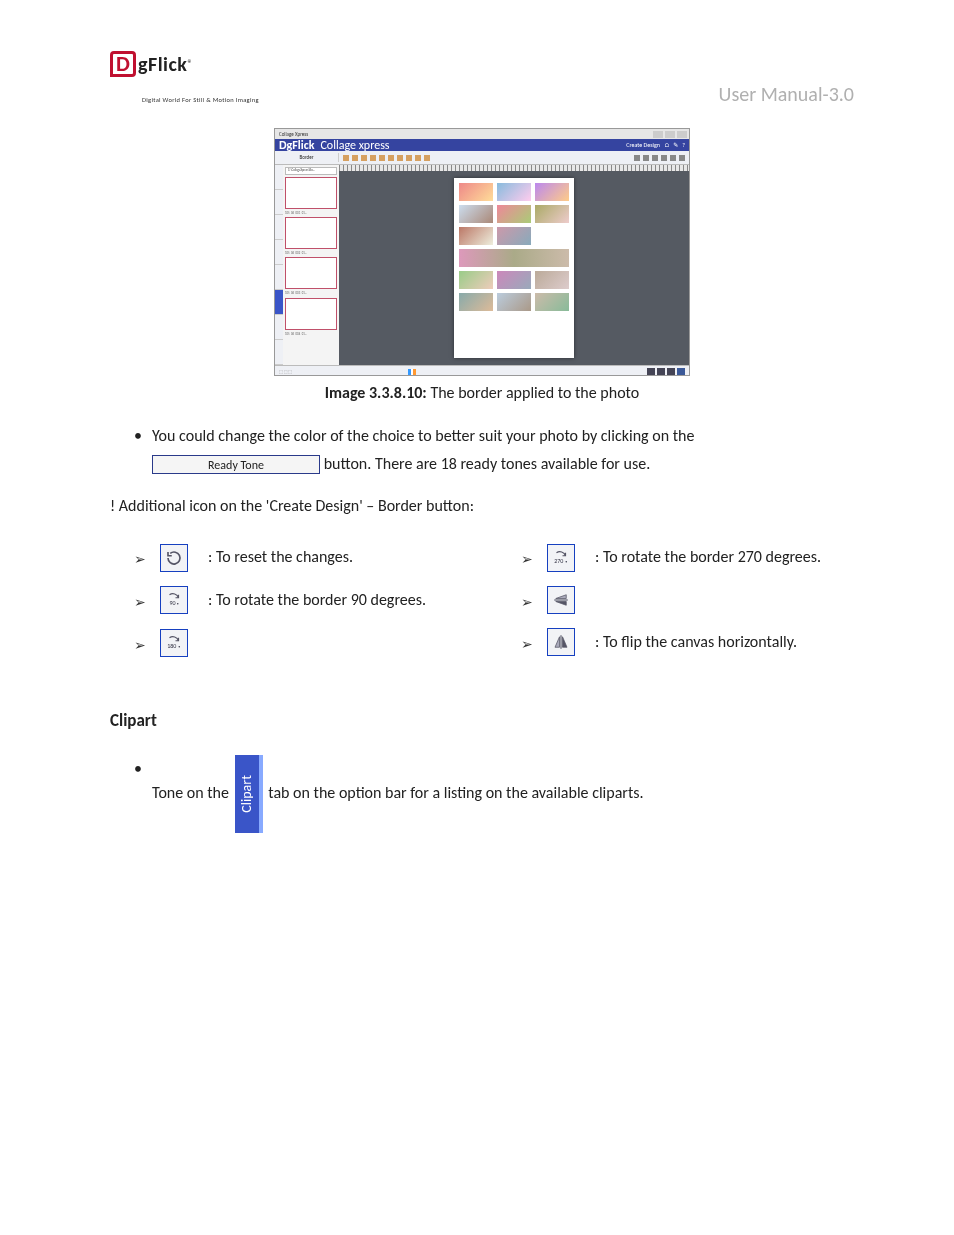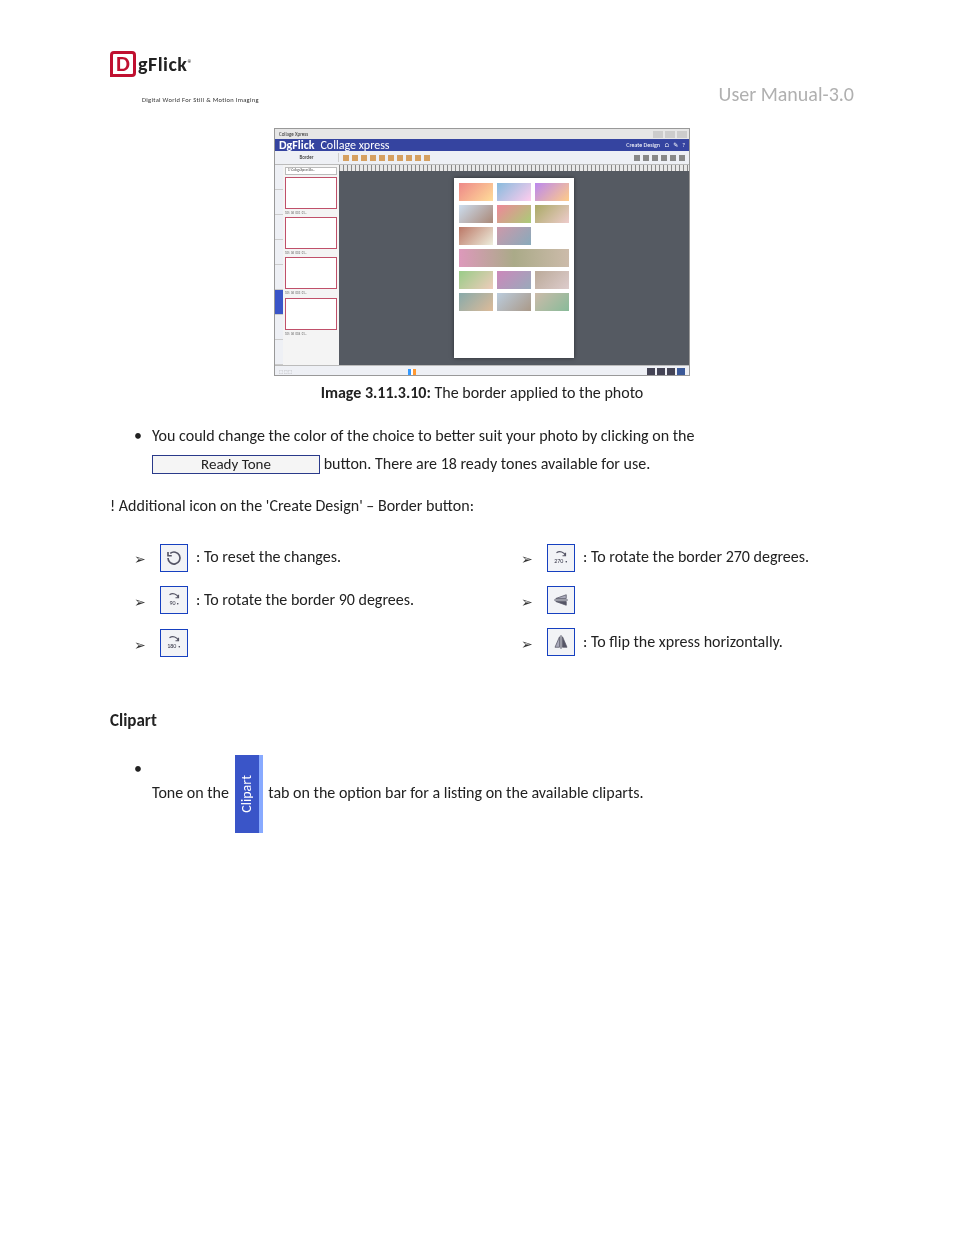--- a/index.html
+++ b/index.html
@@ -75,27 +75,27 @@
   .ss-bottombar .rb span{width:8px;height:8px;background:#445;display:inline-block;}
   .ss-bottombar .rb span:last-child{background:#3b5998;}
   .caption { text-align: center; margin-top: 6px; font-size: 16px; }
   .caption b { font-weight: bold; }
   ul.bullets { list-style: none; padding-left: 24px; margin: 18px 0; }
   ul.bullets > li { position: relative; padding-left: 18px; margin-bottom: 16px; line-height: 1.7; }
   ul.bullets > li::before { content: "•"; position: absolute; left: 0; top: 0; font-size: 16px; }
   .ready-tone-btn {
     display: inline-flex; align-items: center; justify-content: center;
     border: 1px solid #2a3a8a; background: #f5f5f5; width: 168px; height: 19px;
-    font-size: 15px; color: #222; vertical-align: middle;
+    font-size: 12px; color: #222; vertical-align: middle;
   }
   .note-line { margin: 18px 0 26px 0; }
   .two-col { display: flex; gap: 30px; }
   .col { flex: 1; }
   ul.arrows { list-style: none; padding-left: 24px; }
-  ul.arrows > li { position: relative; padding-left: 26px; margin-bottom: 14px; display:flex; align-items:center; flex-wrap:wrap; gap:8px; line-height:1.8;}
+  ul.arrows > li { position: relative; padding-left: 26px; margin-bottom: 14px; display:flex; align-items:center; flex-wrap:wrap; gap:20px; line-height:1.8;}
   ul.arrows > li::before { content: "➢"; position: absolute; left: 0; top: 4px; font-size: 14px; color:#333;}
   .icon-box {
     display: inline-flex; align-items: center; justify-content: center;
     width: 28px; height: 28px; border: 1px solid #1640c0; background: #f2f3f6;
     vertical-align: middle; flex-shrink:0;
   }
   .icon-box svg { width: 18px; height: 18px; }
   .section-head { font-weight: bold; font-size: 17px; margin: 38px 0 22px 0; }
   .clipart-tab {
     display: inline-flex; align-items: center; justify-content: center;
@@ -211,21 +211,21 @@
       <span class="flag"></span>
       <span class="rb">
           <span></span>
           <span></span>
           <span></span>
           <span></span>
         </span>
     </div>
   </div>
   <div class="caption">
-    <b>Image 3.11.3.10:</b><span> The border applied to the photo</span>
+    <b>Image 3.3.8.10:</b><span> The border applied to the photo</span>
   </div>
 </div>
 
 <ul class="bullets">
   <li>
     <span>You could change the color of the choice to better suit your photo by clicking on the </span><br>
     <span class="ready-tone-btn">Ready Tone</span>
     <span> button. There are 18 ready tones available for use.</span>
   </li>
 </ul>
@@ -286,21 +286,21 @@
         </span>
       </li>
       <li>
         <span class="icon-box">
           <svg viewBox="0 0 24 24">
               <line x1="12" y1="3" x2="12" y2="21" stroke="#556" stroke-width="1.5"></line>
               <path d="M10 5 L10 19 L4 19 Z" fill="#aab" stroke="#556" stroke-width="1"></path>
               <path d="M14 5 L14 19 L20 19 Z" fill="#556" stroke="#556" stroke-width="1"></path>
             </svg>
         </span>
-        <span>: To flip the xpress horizontally.</span>
+        <span>: To flip the canvas horizontally.</span>
       </li>
     </ul>
   </div>
 </div>
 
 <h3 class="section-head">Clipart</h3>
 
 <ul class="bullets">
   <li>
     <span>Tone on the </span>

